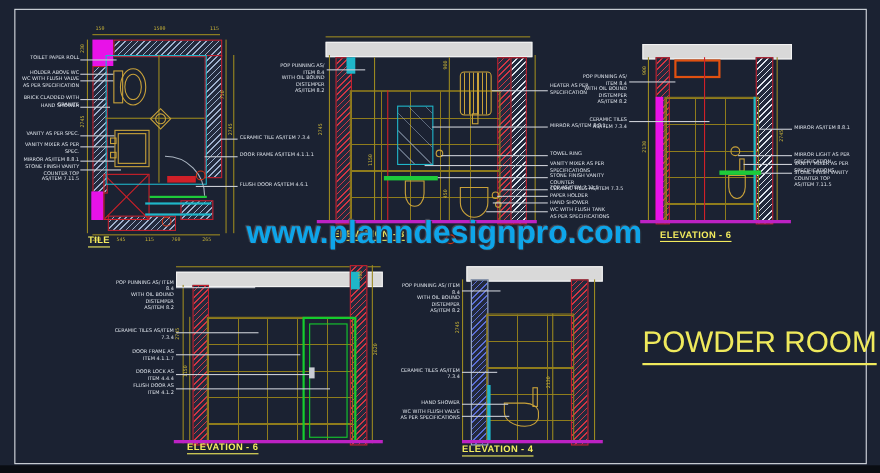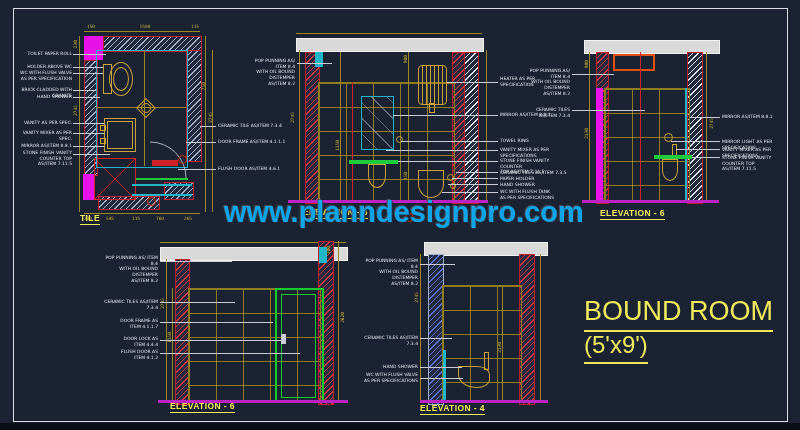--- a/index.html
+++ b/index.html
@@ -281,16 +281,15 @@
   <div class="lbl lblr" style="left:362px;top:335px;width:56px;">CERAMIC TILES AS/ITEM 7.3.4</div>
   <div class="lbl lblr" style="left:362px;top:364px;width:56px;">HAND SHOWER</div>
   <div class="lbl lblr" style="left:362px;top:372px;width:56px;">WC WITH FLUSH VALVE
 AS PER SPECIFICATIONS</div>
   <div class="ldr" style="left:420px;top:264px;width:35px;"></div>
   <div class="ldr" style="left:420px;top:338px;width:32px;"></div>
   <div class="ldr" style="left:420px;top:367px;width:42px;"></div>
   <div class="ldr" style="left:420px;top:378px;width:43px;"></div>
   <div class="title" style="left:420px;top:403px;">ELEVATION - 4</div>
 
-  <div class="roomname" style="left:584px;top:296px;font-size:27px;">BOUND ROOM</div>
-  <div class="roomname" style="left:584px;top:331px;font-size:24px;">(5'x9')</div>
+  <div class="roomname" style="left:584px;top:296px;font-size:27px;">POWDER ROOM</div>
   <div class="watermark">www.planndesignpro.com</div>
 </div>
 
 </body></html>

